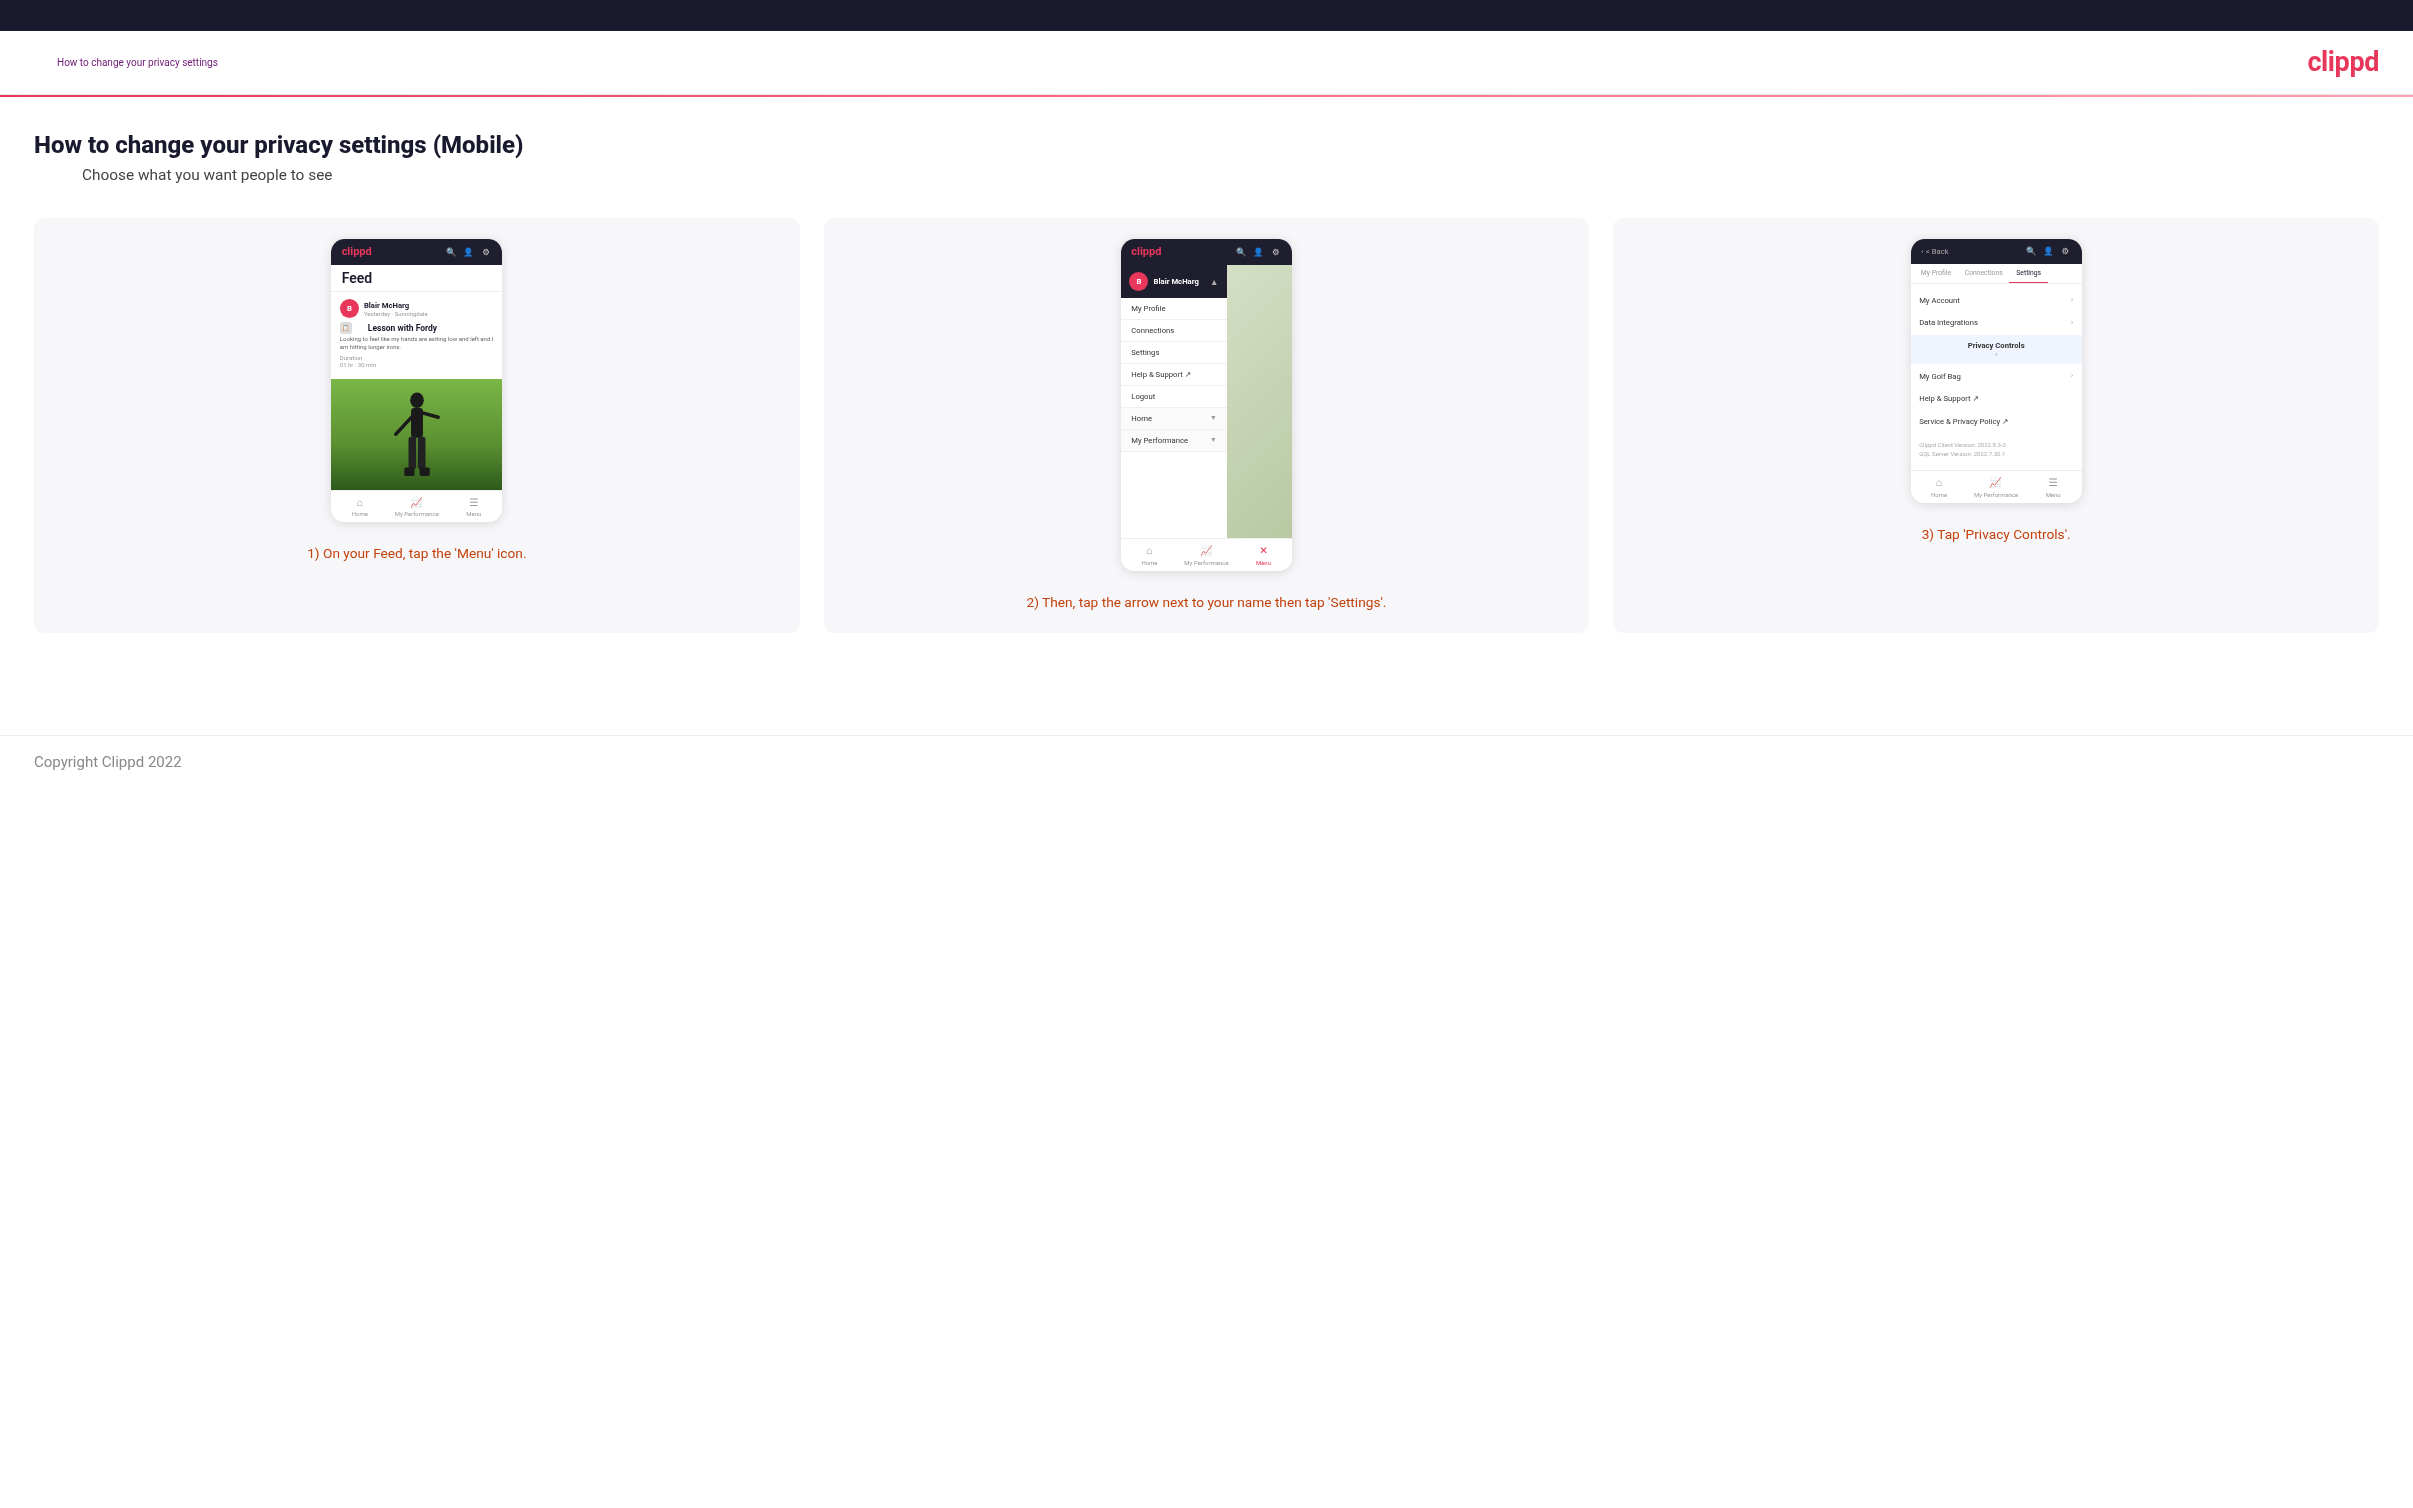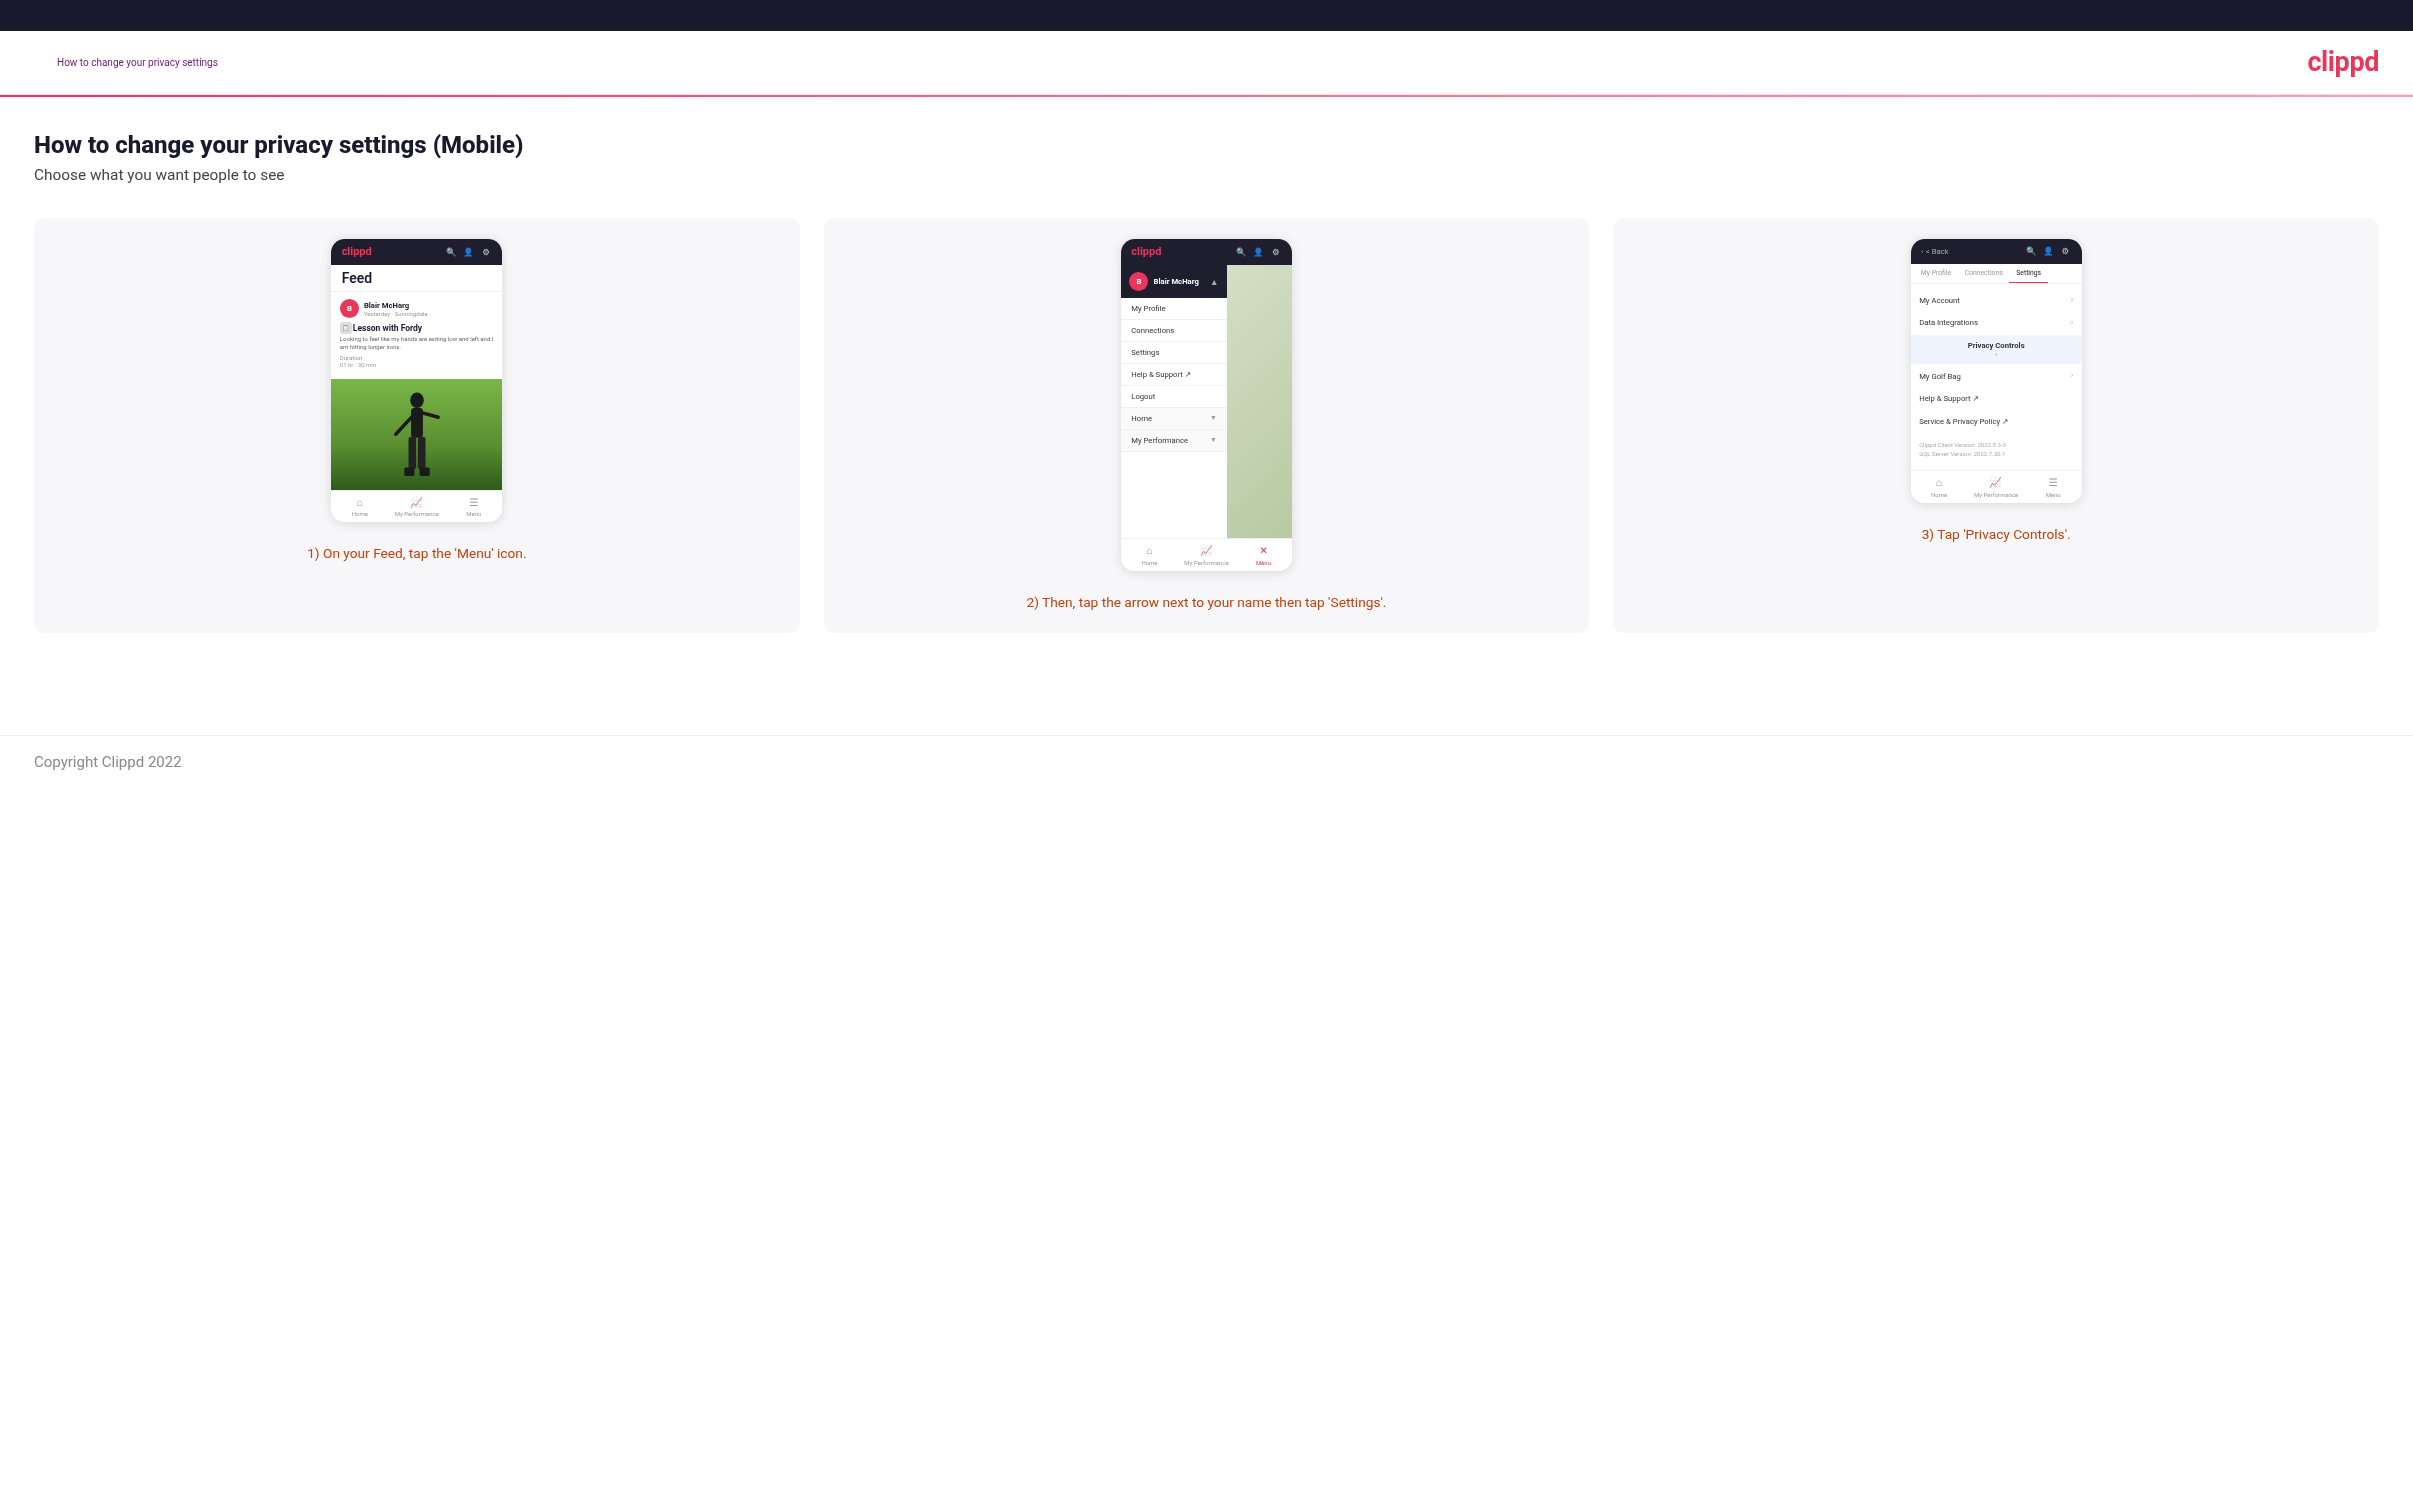--- a/index.html
+++ b/index.html
@@ -56,20 +56,21 @@
       font-weight: 800;
       color: #1a1a2e;
       margin-bottom: 6.8px;
     }
 
     .page-subtitle {
       font-size: 15.4px;
       color: #444;
       font-weight: 400;
       margin-bottom: 34px;
+      margin-left: 48px;
     }
 
     
     .steps-grid {
       display: grid;
       grid-template-columns: 1fr 1fr 1fr;
       gap: 24px;
       margin-bottom: 51px;
     }
 
@@ -170,21 +171,21 @@
       color: #999;
     }
 
     .feed-lesson-title {
       font-size: 8.5px;
       font-weight: 700;
       color: #1a1a2e;
       margin: 3.4px 0 1.7px;
       display: flex;
       align-items: center;
-      gap: 1px;
+      gap: 16px;
     }
 
     .lesson-icon {
       width: 12px;
       height: 12px;
       background: #ddd;
       border-radius: 2.6px;
       display: flex;
       align-items: center;
       justify-content: center;

